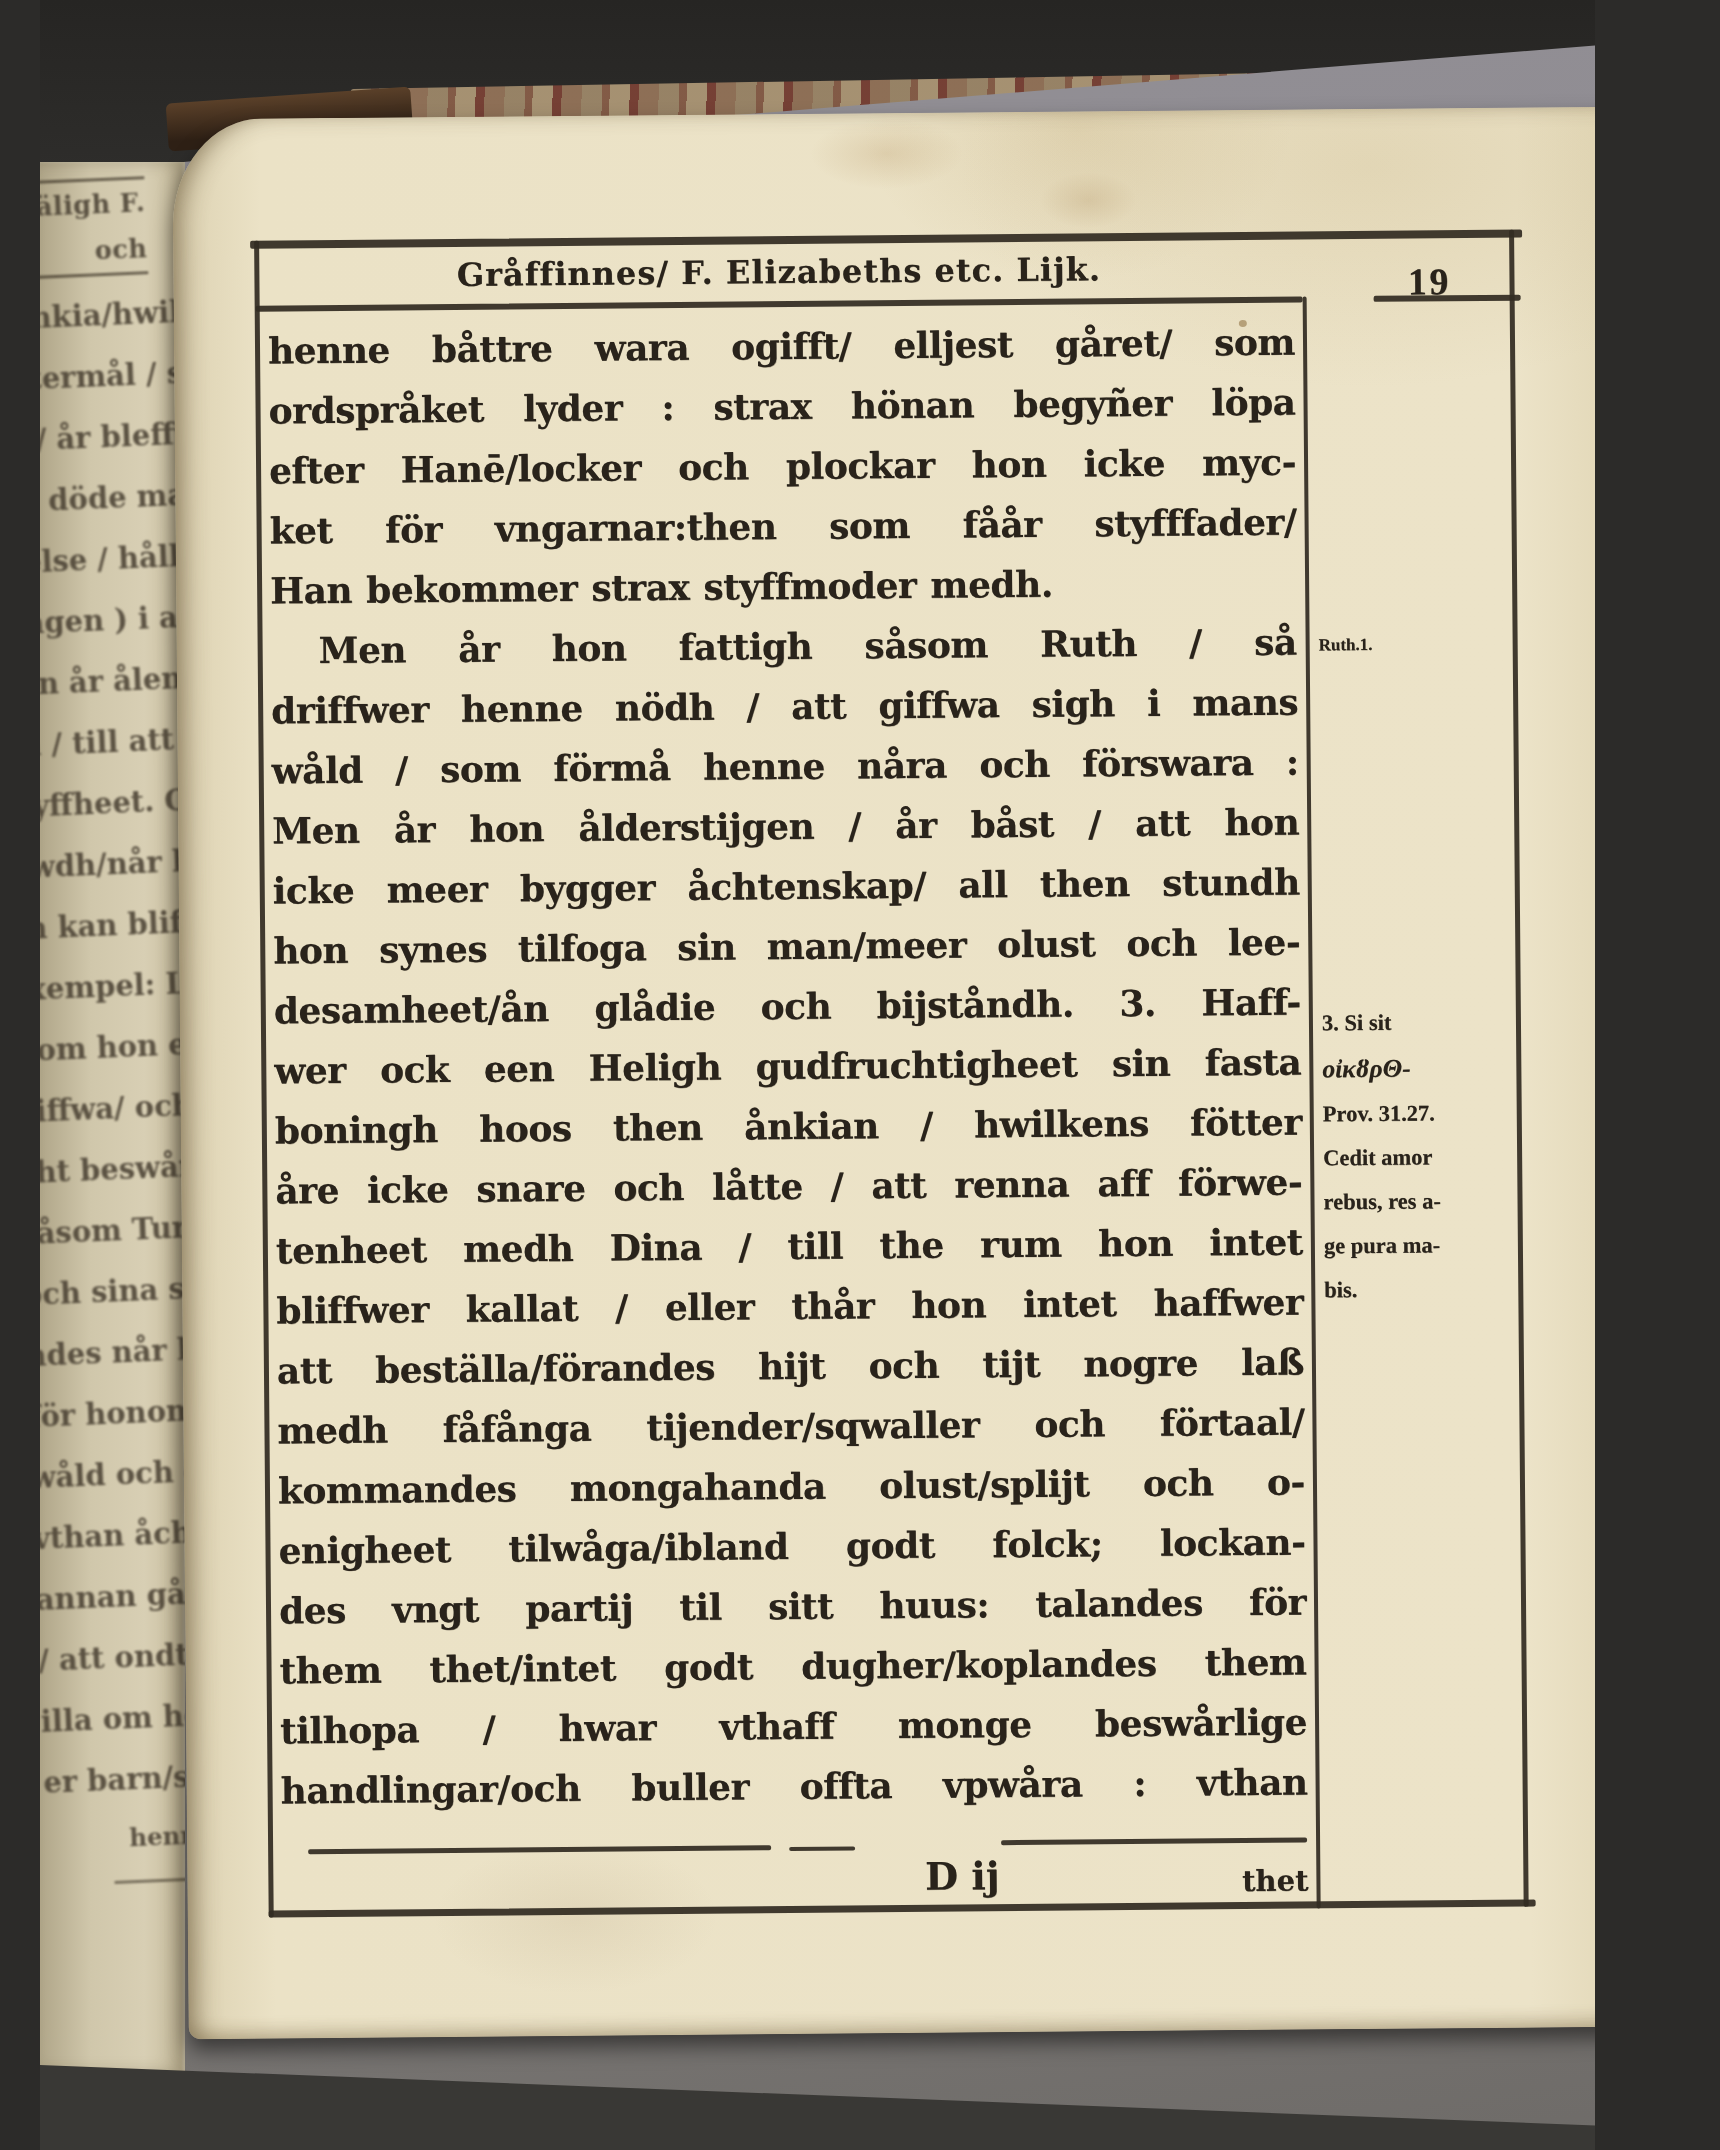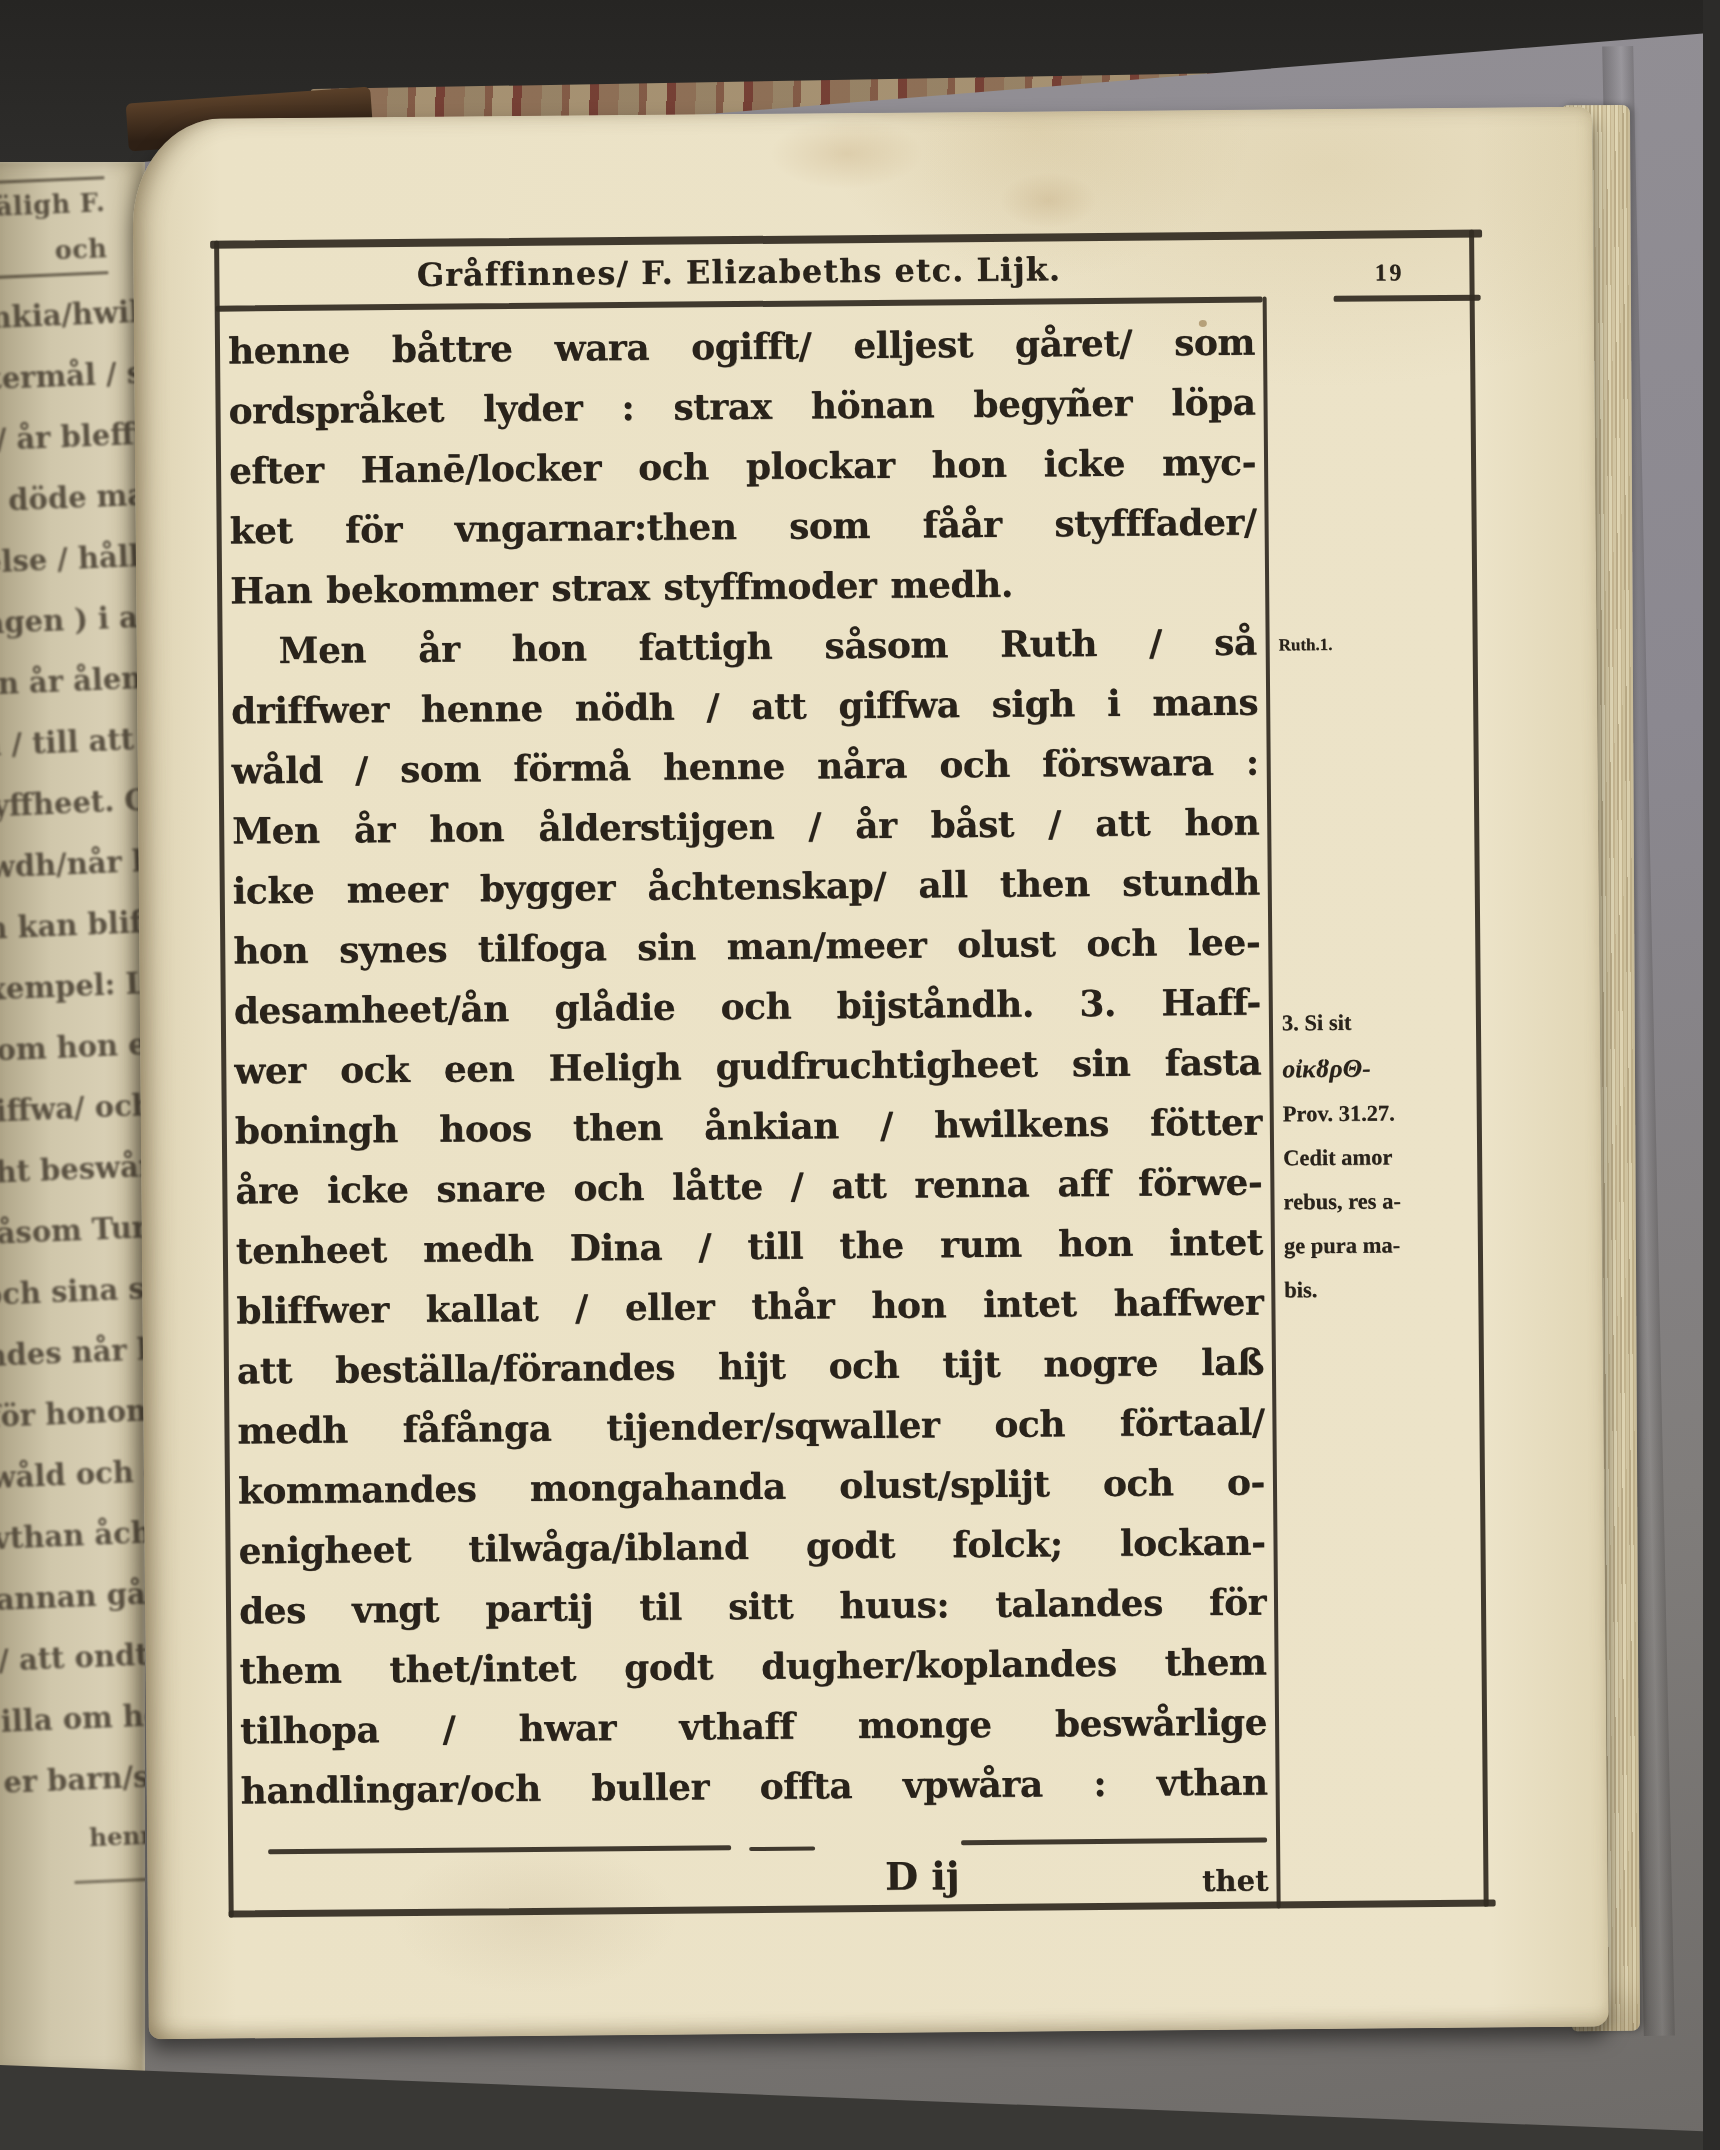--- a/index.html
+++ b/index.html
@@ -1,17 +1,17 @@
 <!DOCTYPE html>
 <html style="font-size:8.2px"><head>
 <meta charset="utf-8">
 <style>
   html,body{margin:0;padding:0;background:#2c2b29;}
-  #stage{position:relative;width:1703px;height:2151px;overflow:hidden;
-         font-family:"DejaVu Serif",serif;}
+  #stage{position:relative;width:1555px;height:2151px;overflow:hidden;
+         font-family:"DejaVu Serif",serif;margin-left:40px;}
 
   
   .backdrop-top{position:absolute;inset:0;background:
      linear-gradient(180deg,#262523 0%,#2e2d2b 8%,#312f2d 100%);}
   .cover-gray{position:absolute;inset:0;
      clip-path:polygon(25.5px 173px,327px 145px,1721px 32px,1721px 2151px,0px 2151px,0px 181px);
      background:linear-gradient(172deg,#939095 0%,#8b8890 40%,#807d7b 72%,#6e6b68 100%);}
   .cover-fold{position:absolute;left:1623px;top:46px;width:31px;height:1990px;
      background:linear-gradient(90deg,rgba(40,38,36,.25),rgba(255,255,255,.08) 60%,rgba(40,38,36,.2));
      transform:rotate(-1.2deg);}
@@ -74,21 +74,21 @@
   .vr-right {left:1336px;top:122px;width:4.6px;height:1677px;}
   .hr-div-a {left:121px;top:1731px;width:463px;height:5.1px;}
   .hr-div-b {left:602px;top:1733px;width:66px;height:4.1px;}
   .hr-div-c {left:814px;top:1728px;width:306px;height:5.1px;}
 
   
   .ink{color:#29231b;text-shadow:0.3px 0.4px 0 rgba(43,35,24,.38),-0.2px -0.2px 0 rgba(43,35,24,.22);}
   .running-head{position:absolute;left:82px;top:139px;width:1047px;text-align:center;
      font-size:32px;font-weight:bold;letter-spacing:1px;}
   .page-number{position:absolute;left:1200px;top:151px;width:112px;text-align:center;
-     font-size:24px;letter-spacing:2.6px;font-family:"Liberation Serif",serif;font-weight:bold;}
+     font-size:38px;letter-spacing:2.6px;font-family:"Liberation Serif",serif;font-weight:bold;}
   .main-text{position:absolute;left:94px;top:202px;width:1027px;}
   .tl{font-size:36px;font-weight:bold;line-height:60px;height:60px;
       letter-spacing:-0.5px;word-spacing:2px;white-space:normal;}
   .tl.j{text-align:justify;text-align-last:justify;}
   .tl.p{text-align:left;}
   .tl.ind{padding-left:48px;width:978px;}
 
   .margin-notes{position:absolute;left:1142px;top:0;width:200px;
      font-family:"Liberation Serif",serif;}
   .note-ruth{position:absolute;left:0;top:526px;font-size:17px;font-weight:bold;}

